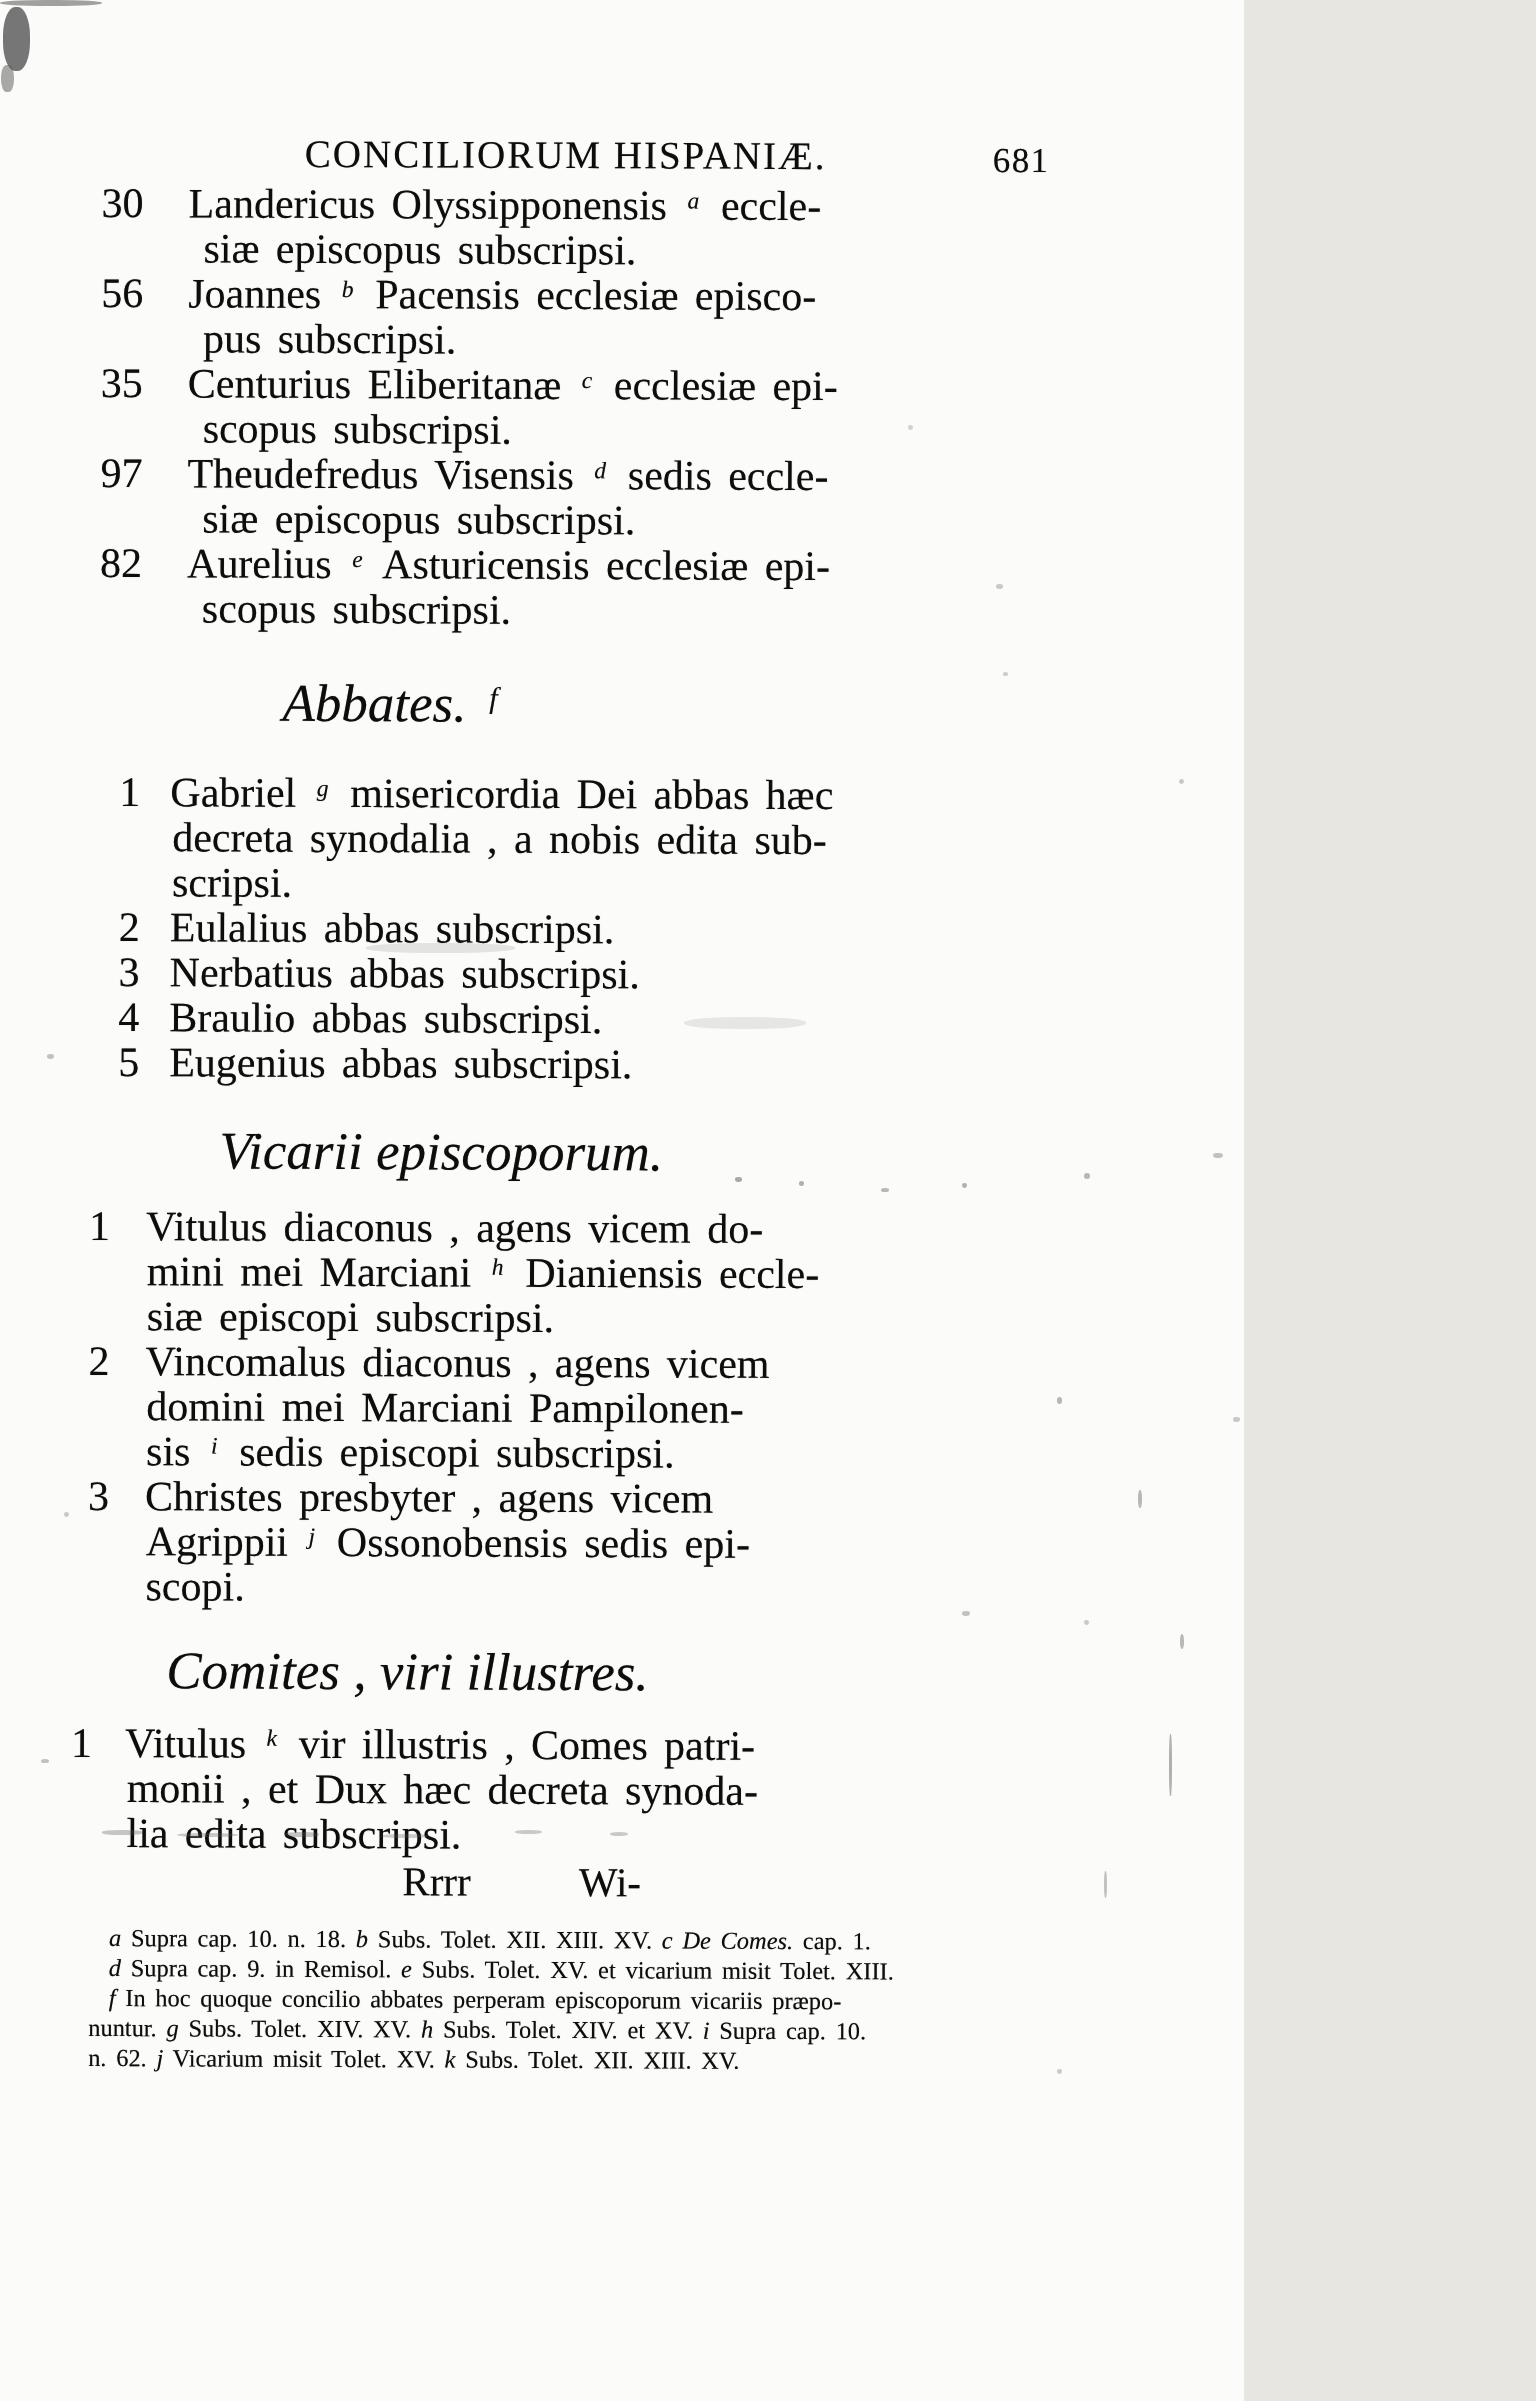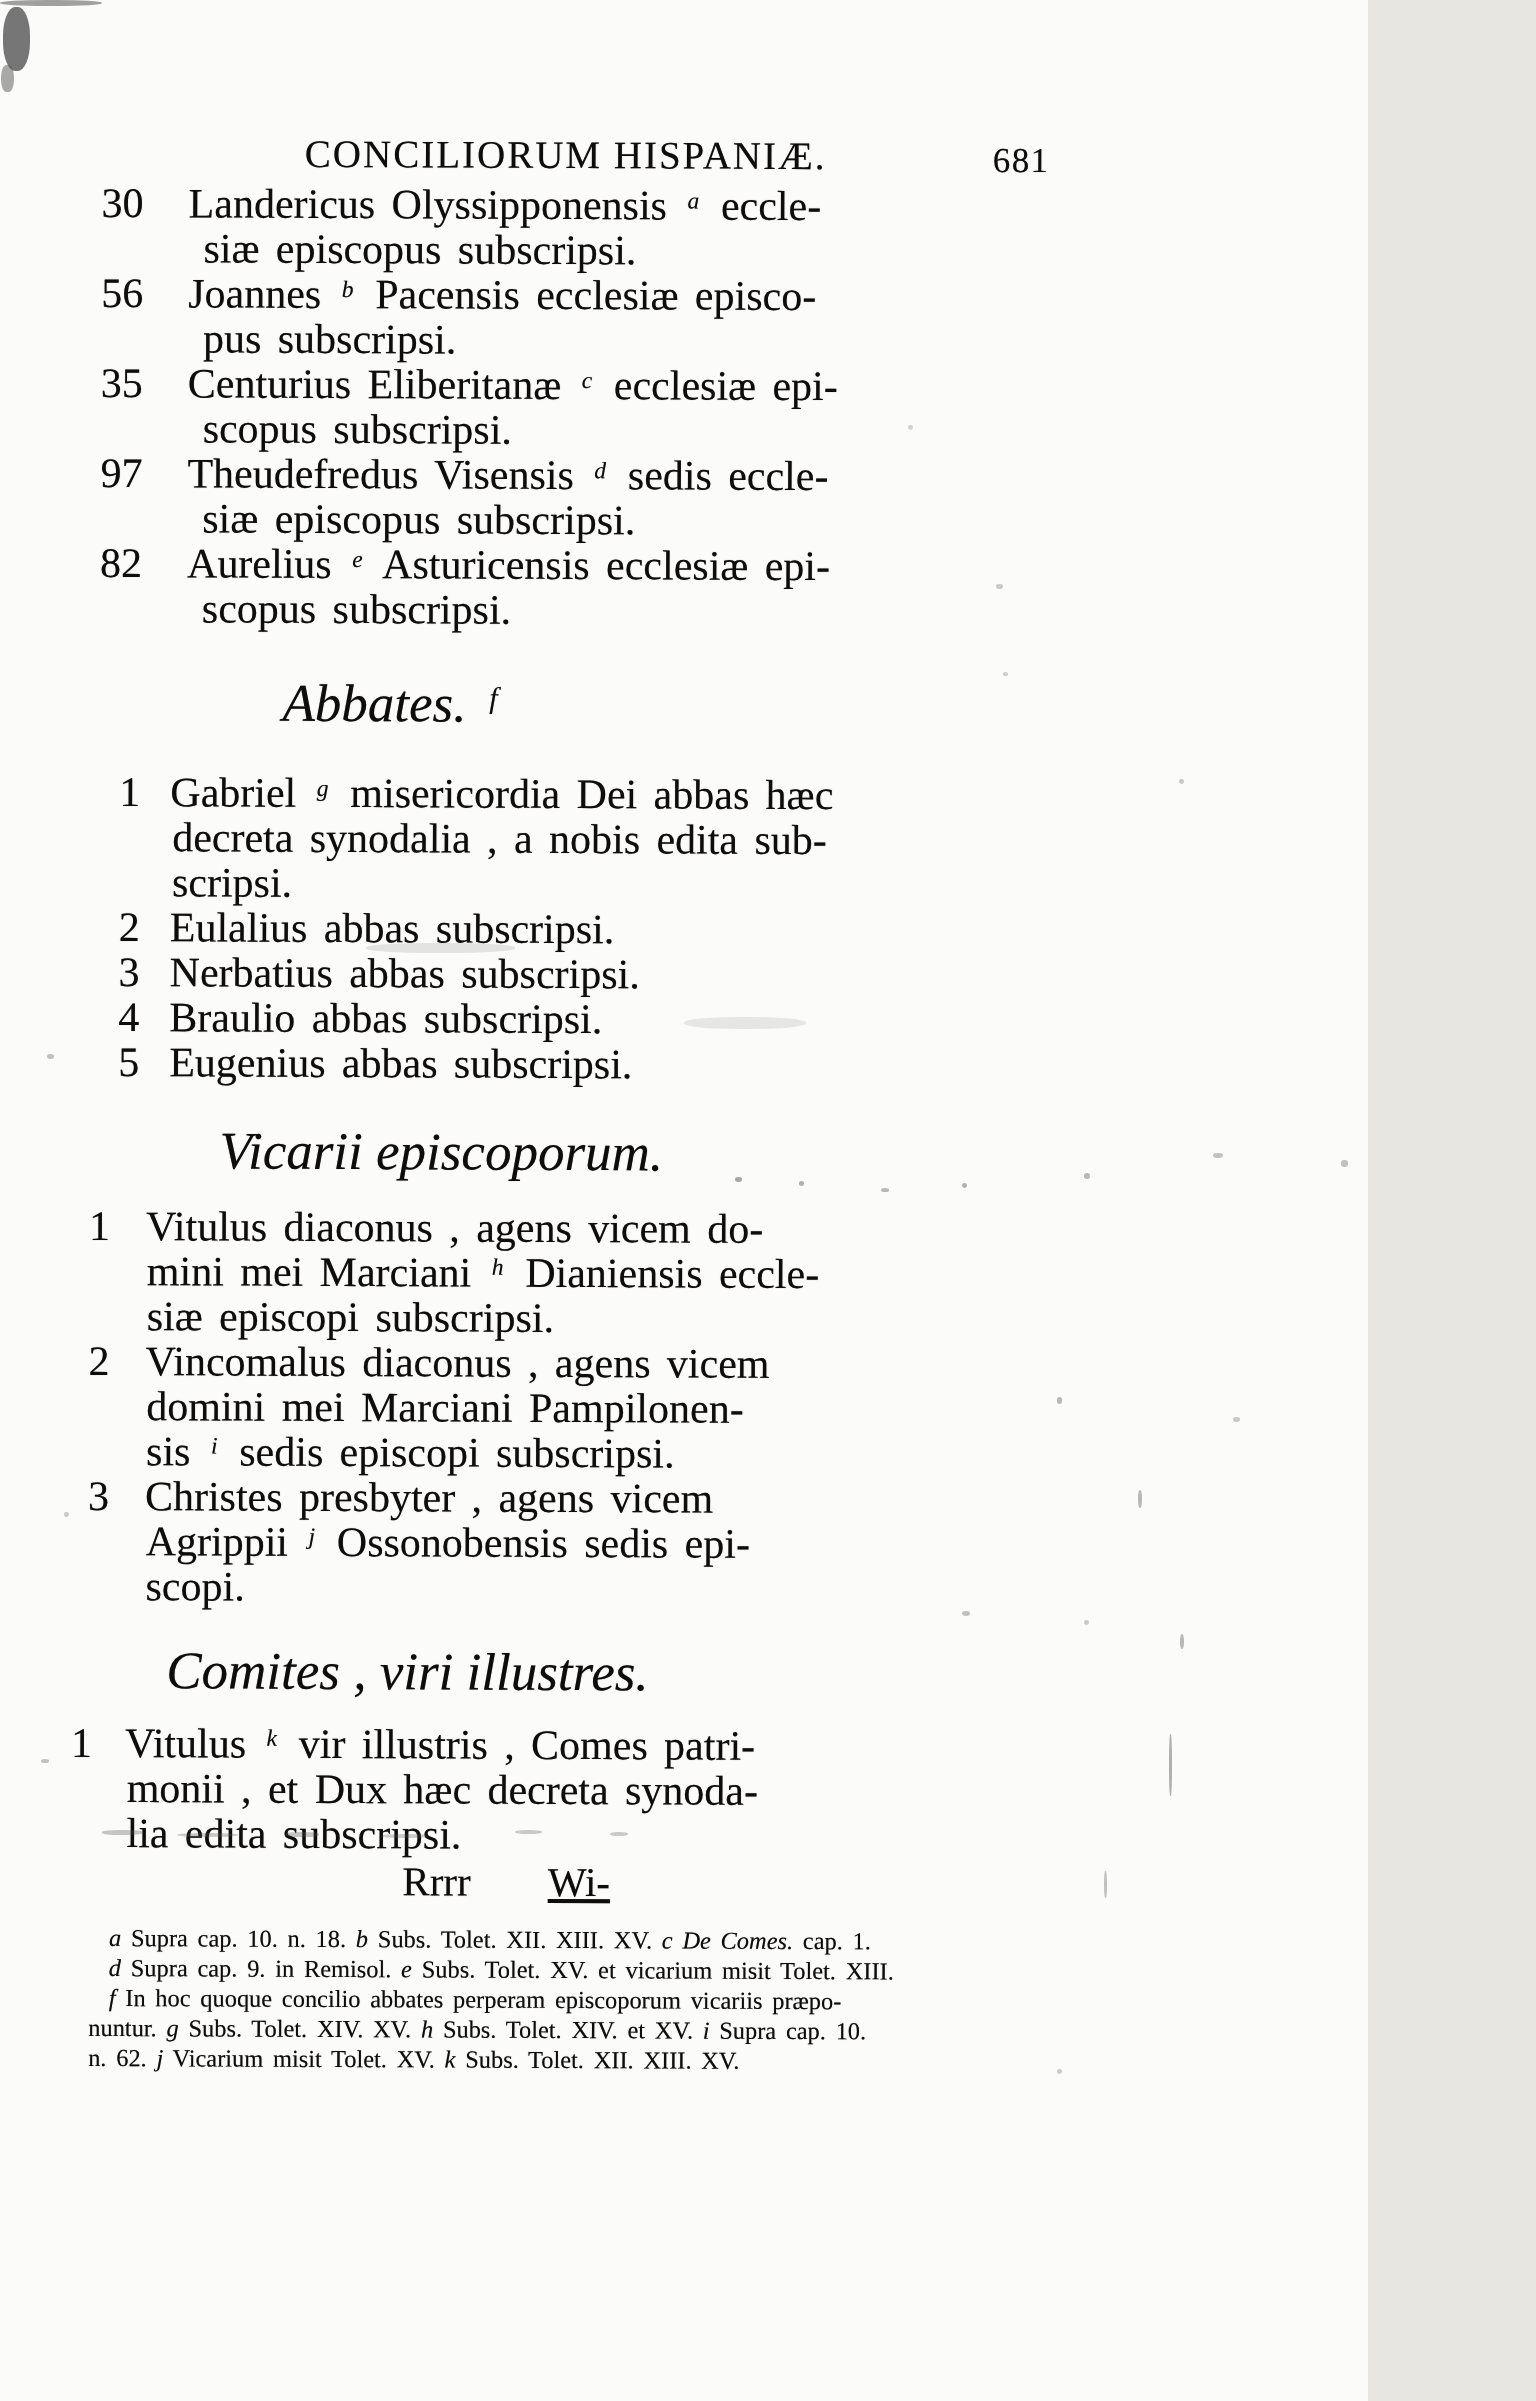--- a/index.html
+++ b/index.html
@@ -1,18 +1,18 @@
 <!DOCTYPE html>
 <html style="font-size:11px"><head>
 <meta charset="utf-8">
 <style>
   html,body{margin:0;padding:0;background:#e8e6e1;}
   .page{
     position:relative;
-    width:1368px;height:2401px;
+    width:1244px;height:2401px;
     background:#fbfbf9;
     overflow:hidden;
     font-family:"Liberation Serif","DejaVu Serif",serif;
     color:#0e0d0b;
   }
   .content{
     position:absolute;left:102px;top:129px;width:1016px;
     transform:rotate(.25deg);transform-origin:top left;
     text-shadow:0 0 0.8px rgba(10,10,10,.5);
   }
@@ -40,21 +40,21 @@
   .heading{font-style:italic;font-size:53px;line-height:68px;white-space:nowrap;}
   .h-abbates{margin:37px 0 34px 183px;}
   .h-vicarii{margin:30.5px 0 20.3px 122px;}
   .h-comites{margin:27px 0 17px 71px;}
   
   sup.noteref{font-style:italic;font-size:.56em;vertical-align:.5em;line-height:0;margin:0 5.4px 0 4.1px;}
   .heading sup.noteref{margin-left:9.5px;}
   
   .sig-row{margin-top:1.4px;line-height:45px;font-size:41px;white-space:nowrap;}
   .sig{margin-left:308px;}
-  .catch{margin-left:67px;text-decoration:underline;}
+  .catch{margin-left:98px;}
   
   .footnotes{margin-top:20.3px;margin-left:-5.4px;font-size:24.4px;word-spacing:.15em;}
   .fn-line{line-height:30px;white-space:nowrap;}
   .fn-line.fn-indent{padding-left:20.3px;}
   
   .noise-dot{position:absolute;background:#555;border-radius:45%;}
 </style>
 </head>
 <body>
 

